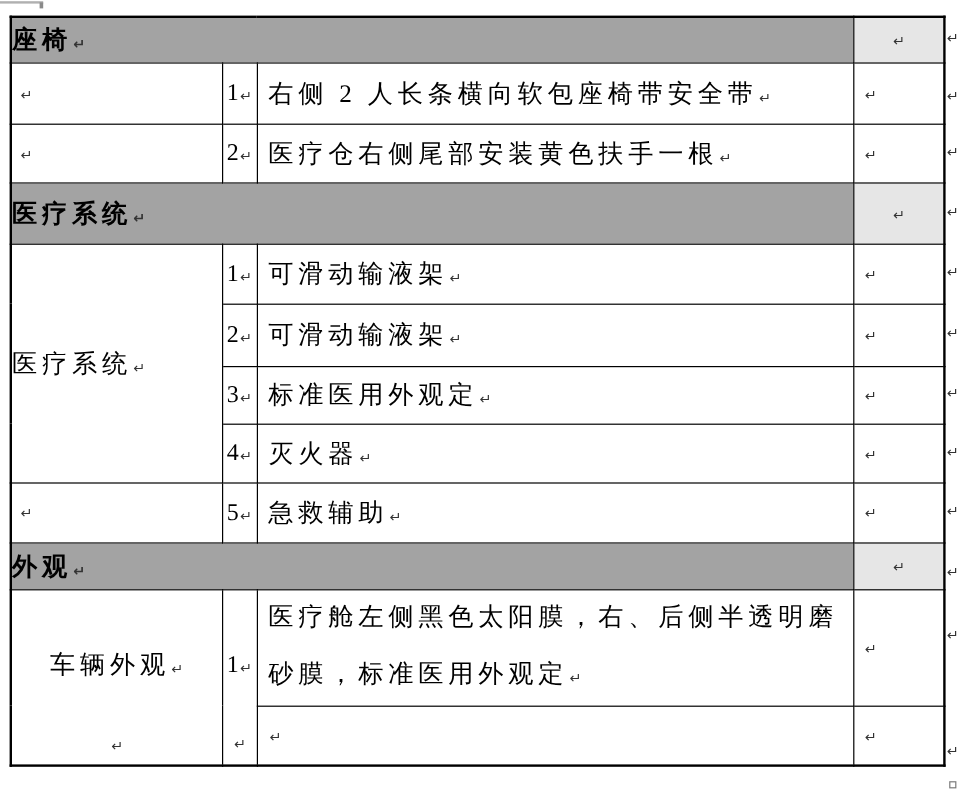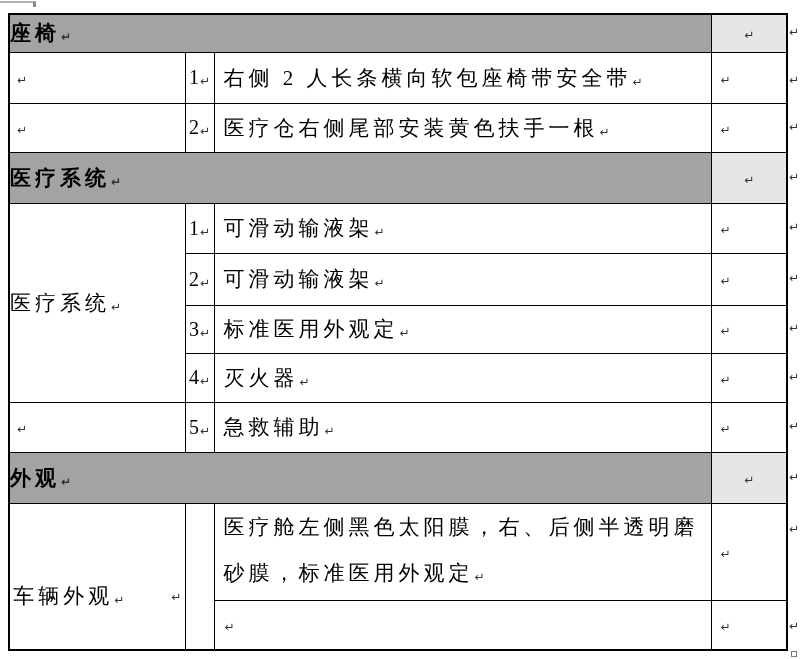--- a/index.html
+++ b/index.html
@@ -16,21 +16,21 @@
   .num{font-size:20px;letter-spacing:0;}
   .cell-left-pm{text-align:left;padding-left:6px;}
   .cell-center{text-align:left;}
   .cell-content{text-align:left;padding-left:9px;padding-right:4px;}
   .cell-content.twoline{line-height:45px;margin-top:16px;}
   .cell-rmark{text-align:left;padding-left:8px;}
   .numcell{text-align:center;}
 
   .pm{font-family:"DejaVu Sans",sans-serif;font-size:12px;color:#333;letter-spacing:0;
     position:relative;top:1px;margin-left:1px;}
-  .stack{display:flex;flex-direction:row;align-items:center;justify-content:center;gap:46px;margin-top:40px;}
+  .stack{display:flex;flex-direction:column;align-items:center;justify-content:center;gap:46px;margin-top:40px;}
 
   .eor{position:absolute;left:789px;font-family:"DejaVu Sans",sans-serif;
     font-size:12px;color:#333;}
 
   .artifact-bar{position:absolute;left:0;top:1px;width:36px;height:2px;background:#b0b0b0;}
   .artifact-tick{position:absolute;left:33px;top:2px;width:3px;height:5px;background:#8a8a8a;}
   .resize-handle{position:absolute;left:791px;top:651px;width:6px;height:6px;
     border:1px solid #7a7a7a;background:#fff;box-sizing:border-box;}
 </style>
 </head>
@@ -96,21 +96,21 @@
       <td class="cell-rmark"><span class="pm">↵</span></td>
     </tr>
 
     <tr style="height:50px">
       <td class="cell-left-pm"><span class="pm">↵</span></td>
       <td class="numcell"><span class="num">5</span><span class="pm">↵</span></td>
       <td class="cell-content"><span class="cjk">急救辅助</span><span class="pm">↵</span></td>
       <td class="cell-rmark"><span class="pm">↵</span></td>
     </tr>
 
-    <tr style="height:51px">
+    <tr style="height:39px">
       <td colspan="3" class="hdr"><span>外观</span><span class="pm">↵</span></td>
       <td class="hdr-right"><span class="pm">↵</span></td>
     </tr>
 
     <tr style="height:97px">
       <td rowspan="2" class="cell-center">
         <div class="stack">
           <span><span class="cjk">车辆外观</span><span class="pm">↵</span></span>
           <span class="pm">↵</span>
         </div>

